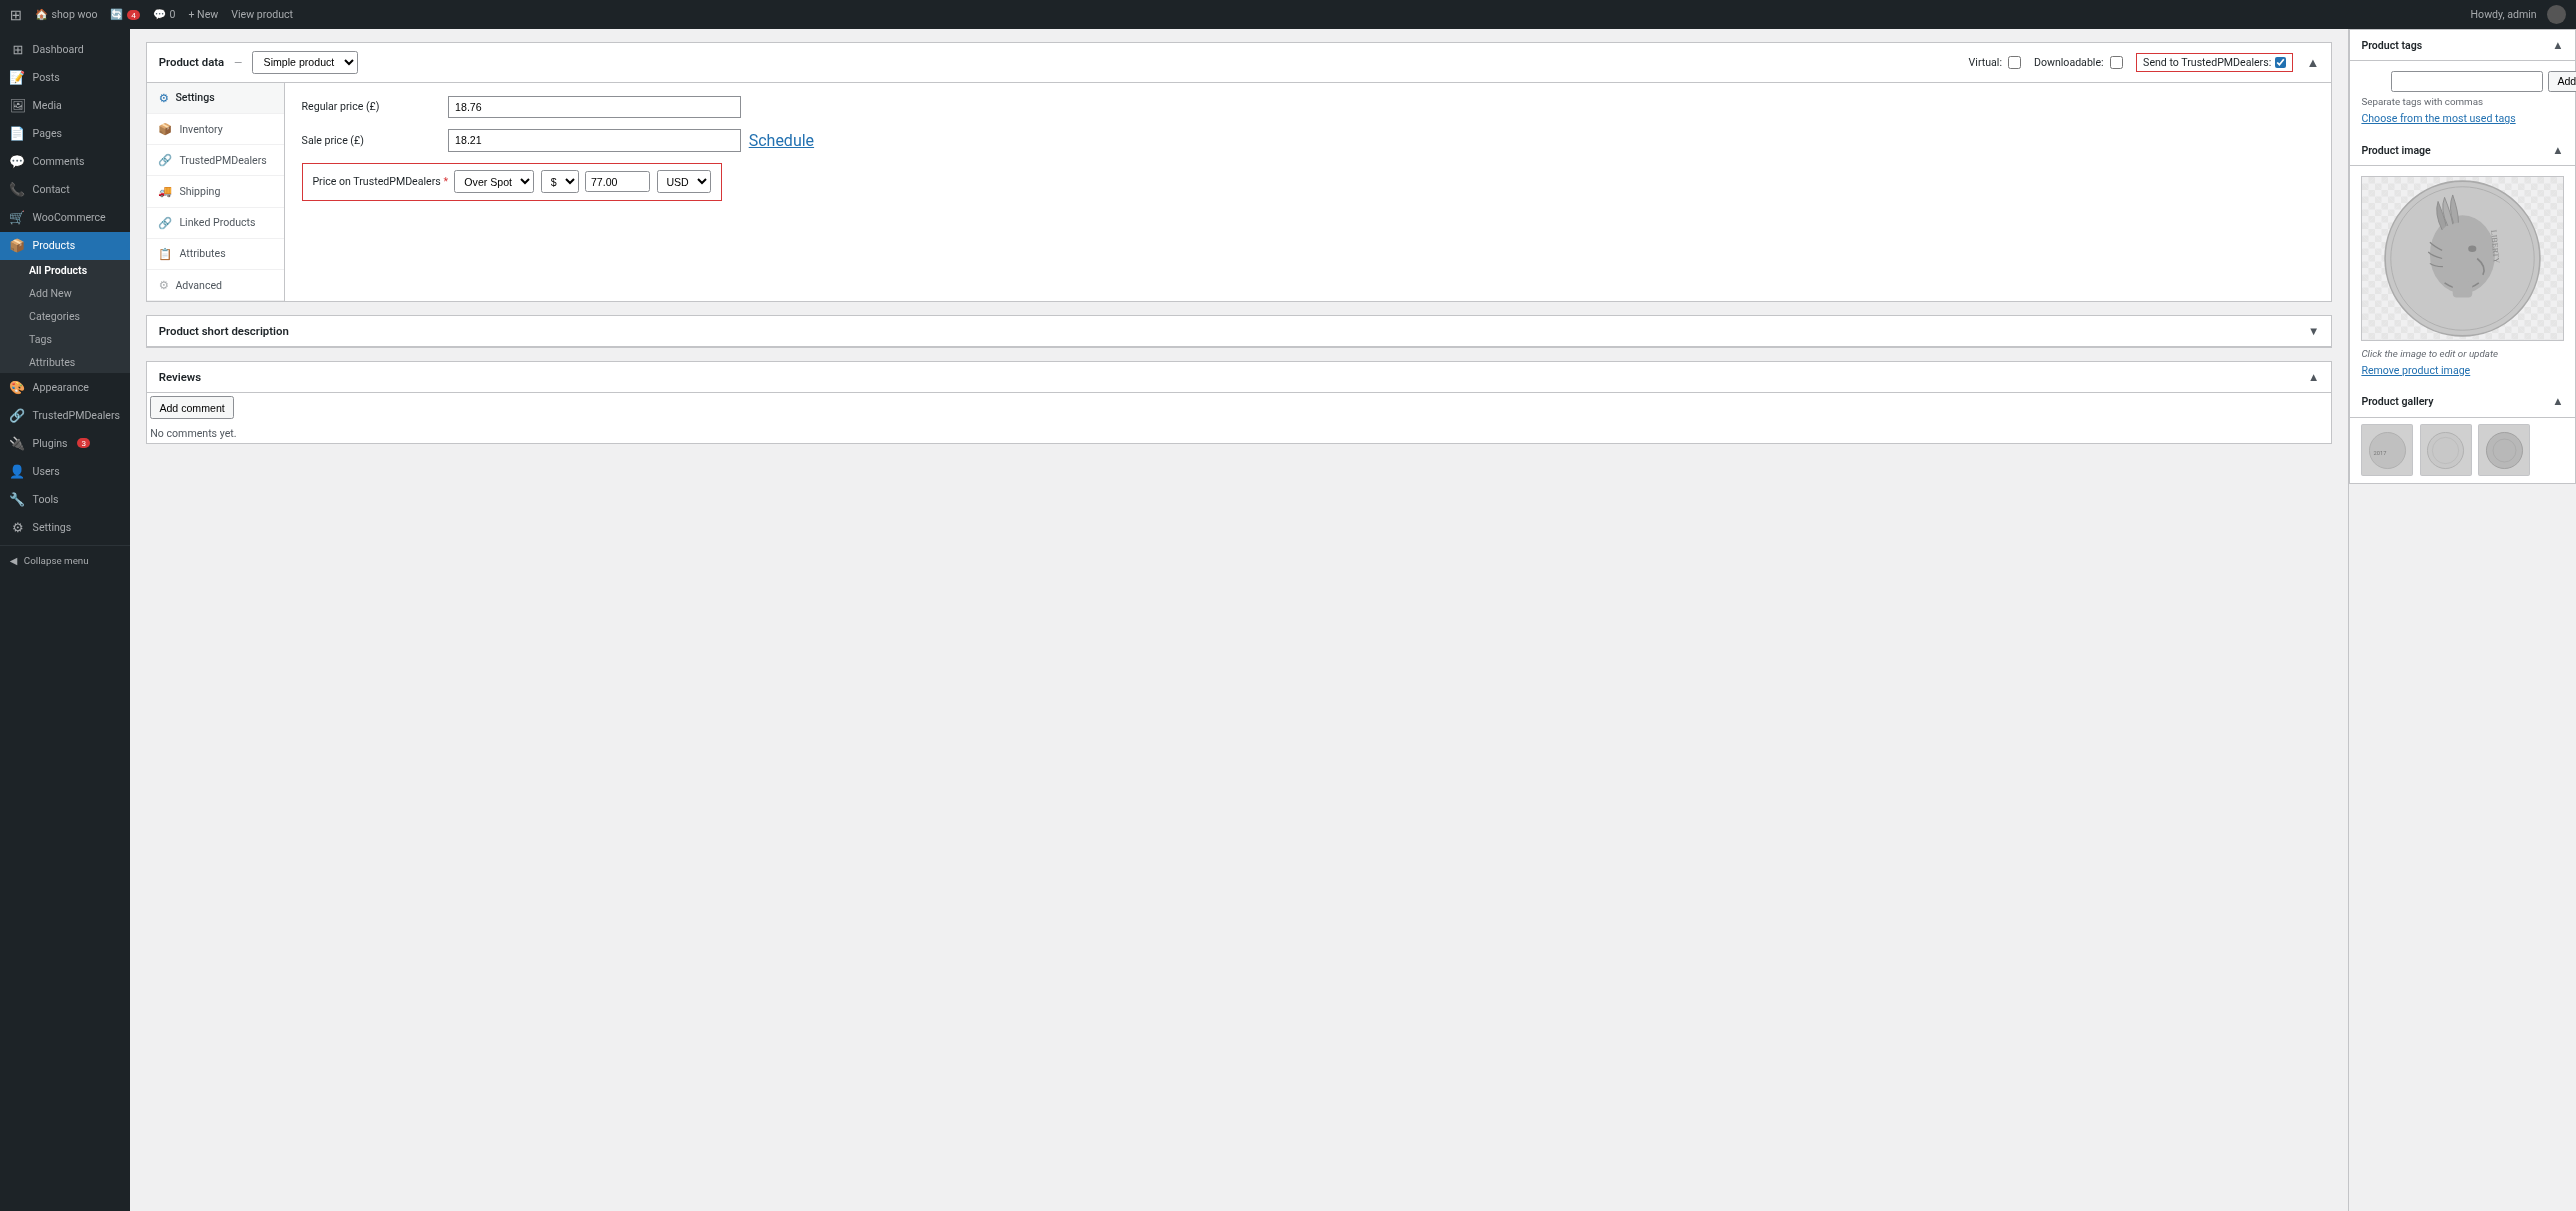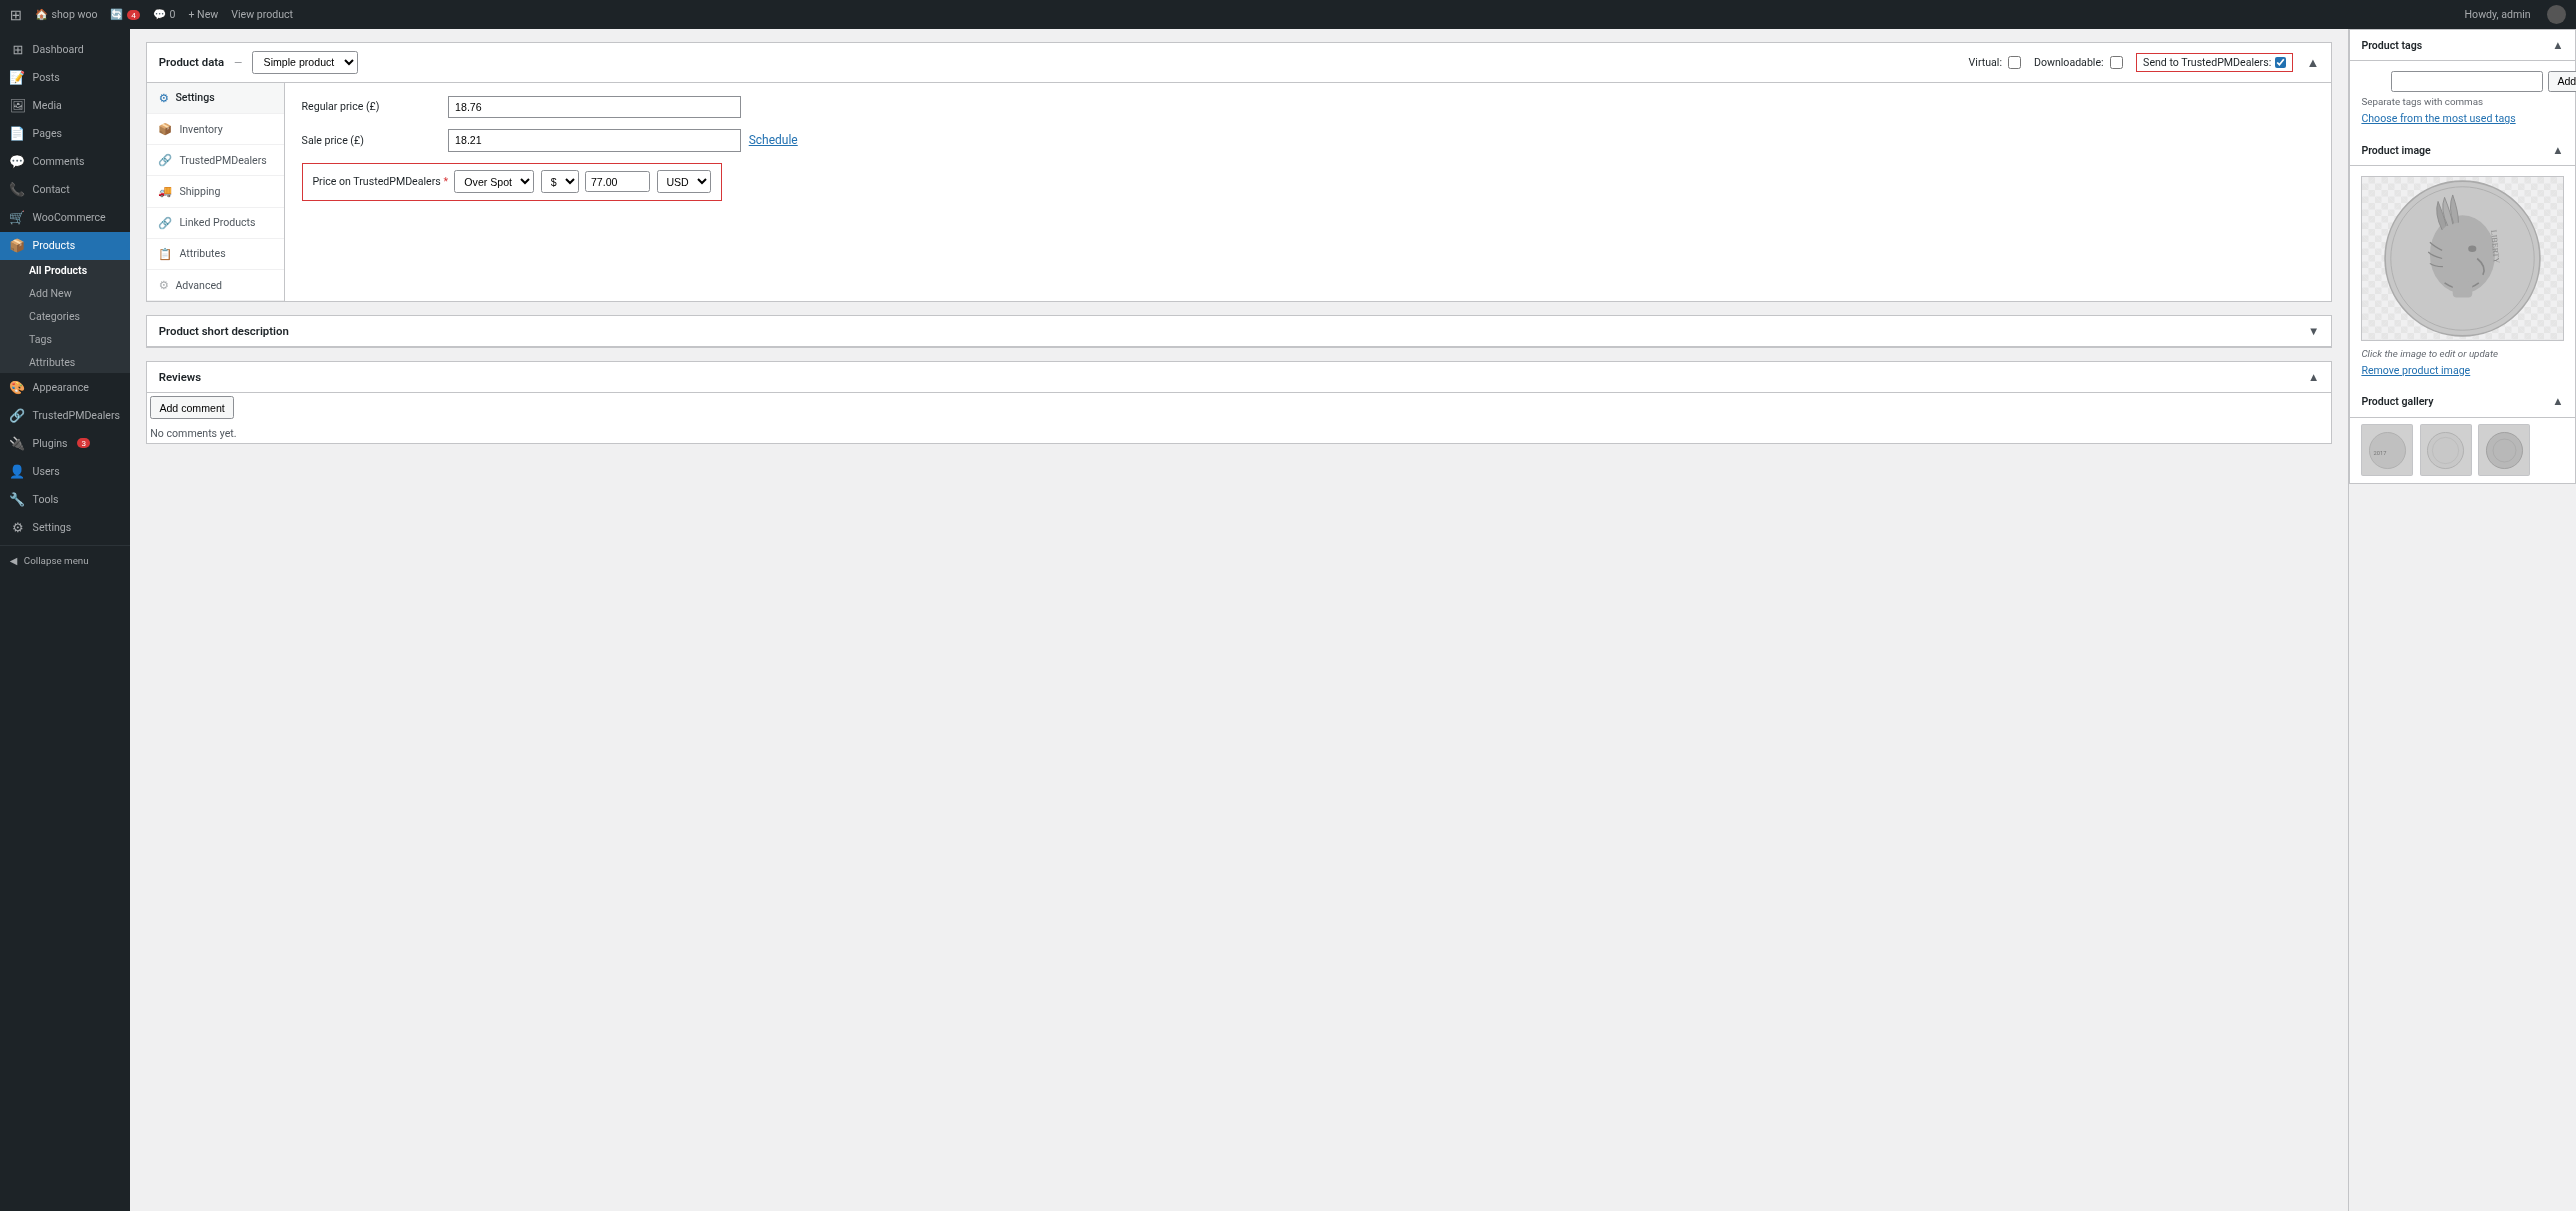--- a/index.html
+++ b/index.html
@@ -11,21 +11,21 @@
       color: #a7aaad;
       height: 29px;
       display: flex;
       align-items: center;
       padding: 0 9.8px;
       flex-shrink: 0;
       gap: 13px;
       font-size: 10.6px;
     }
     .admin-bar-left { display: flex; align-items: center; gap: 13px; flex: 1; }
-    .admin-bar-right { display: flex; align-items: center; gap: 16px; }
+    .admin-bar-right { display: flex; align-items: center; gap: 10px; }
     .wp-logo { color: #a7aaad; font-size: 14.6px; }
     .site-name { display: flex; align-items: center; gap: 4.9px; }
     .admin-bar-item { display: flex; align-items: center; gap: 3.3px; }
     .admin-bar-count { background: #d63638; color: #fff; border-radius: 8.1px; padding: 0 4.1px; font-size: 8.1px; min-width: 13px; text-align: center; }
 
     
     .main-wrap { display: flex; flex: 1; overflow: hidden; }
 
     
     .sidebar {
@@ -160,21 +160,21 @@
     }
     .form-label { width: 146px; font-size: 10.6px; color: #1d2327; flex-shrink: 0; }
     .form-input {
       flex: 1;
       max-width: 293px;
       padding: 4.1px 6.5px;
       border: 0.8px solid #8c8f94;
       border-radius: 0;
       font-size: 10.6px;
     }
-    .schedule-link { margin-left: 8.1px; color: #2271b1; text-decoration: underline; cursor: pointer; font-size: 12px; }
+    .schedule-link { margin-left: 8.1px; color: #2271b1; text-decoration: underline; cursor: pointer; font-size: 16px; }
 
     
     .price-row-box {
       border: 1.6px solid #d63638;
       padding: 6.5px 9.8px;
       display: flex;
       align-items: center;
       gap: 6.5px;
       margin-top: 6.5px;
       width: fit-content;

